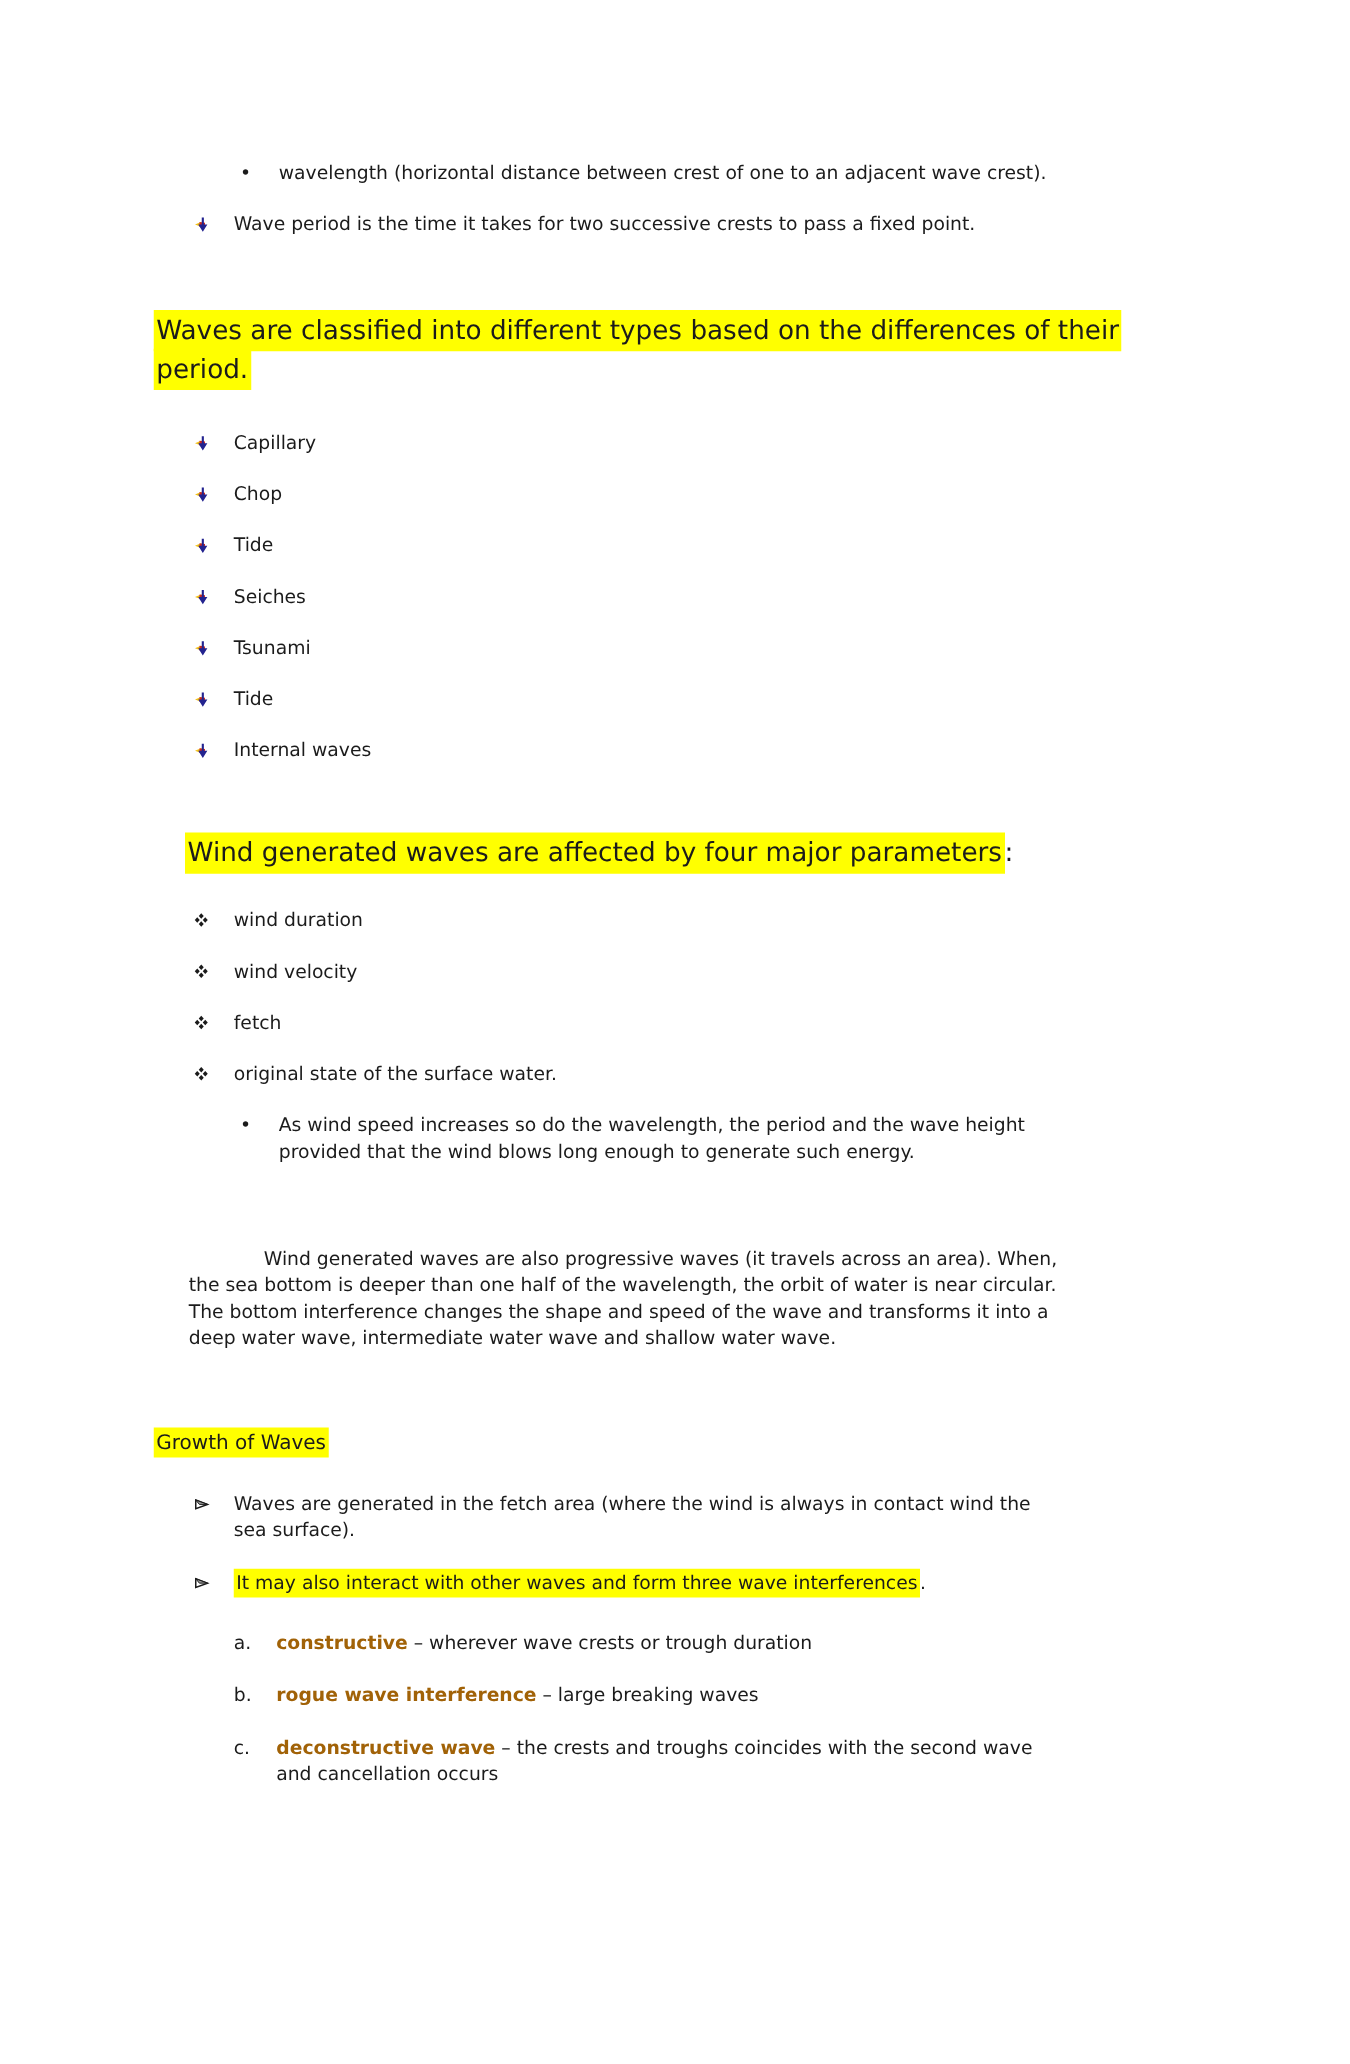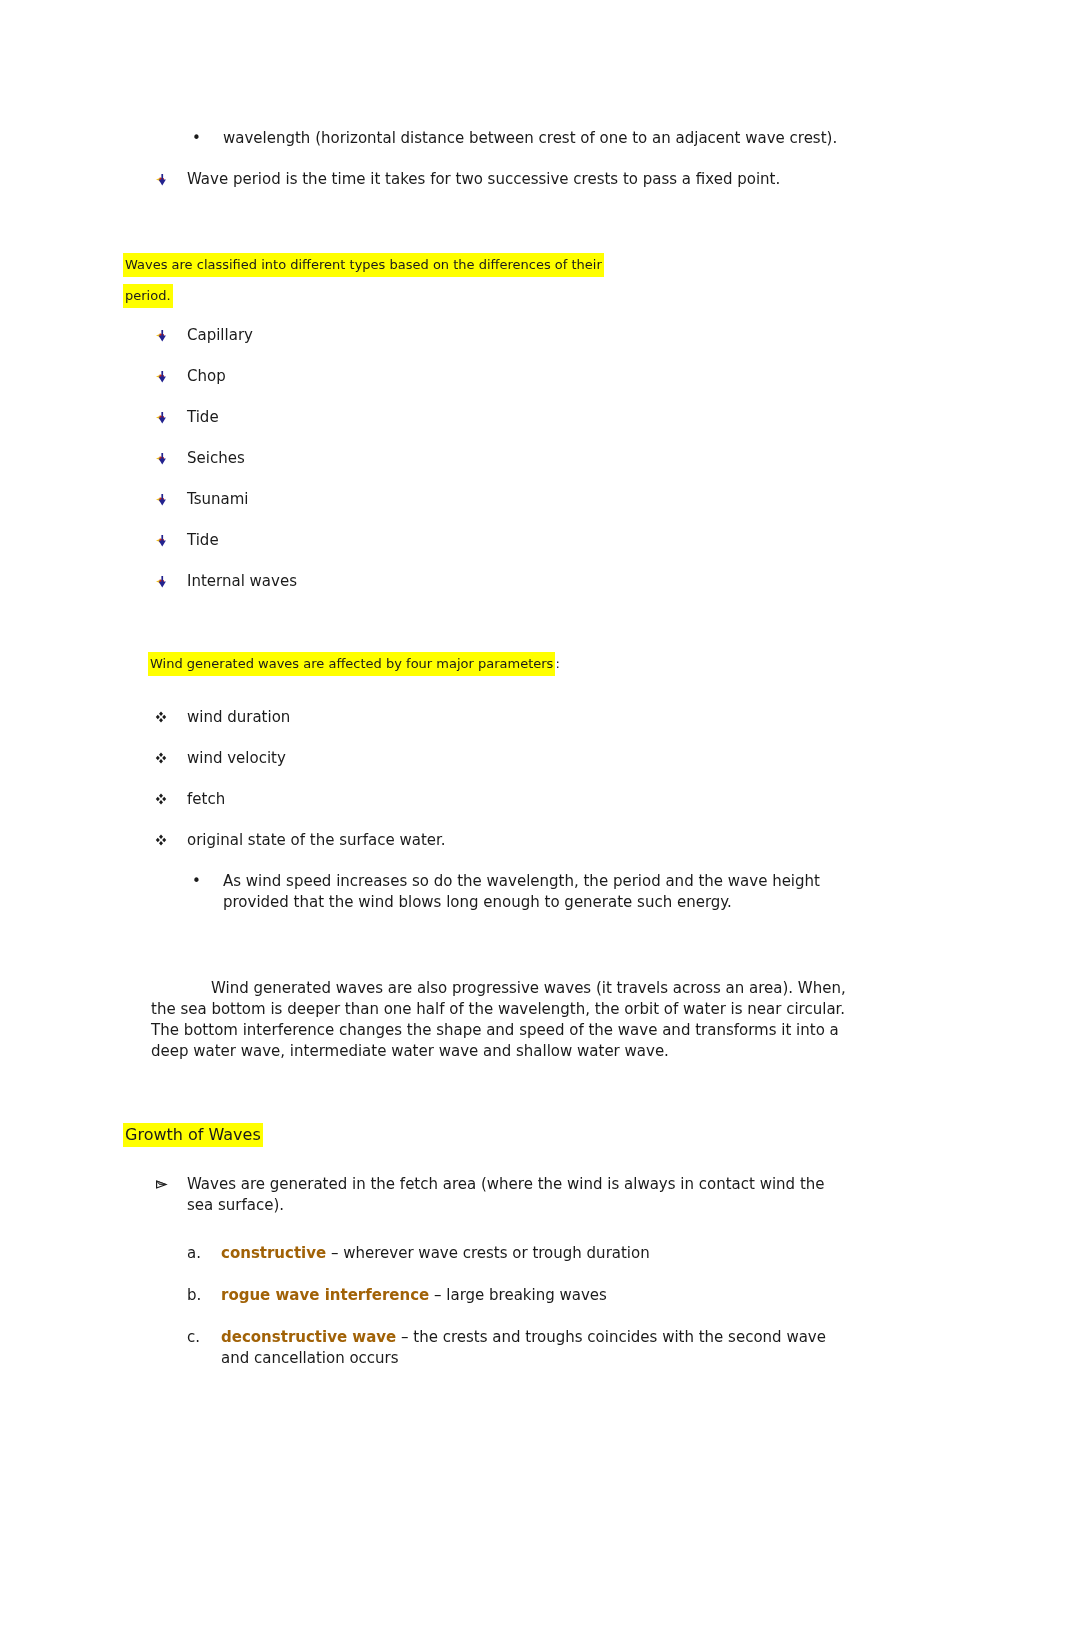--- a/index.html
+++ b/index.html
@@ -41,25 +41,25 @@
     box-decoration-break: clone;
     -webkit-box-decoration-break: clone;
     padding: 4px 2px 5px 2px;
   }
   .hl-sm {
     background: #ffff00;
     box-decoration-break: clone;
     -webkit-box-decoration-break: clone;
     padding: 2px 2px 3px 2px;
   }
-  .heading-lg { font-size: 13px; line-height: 31px; }
+  .heading-lg { font-size: 21px; line-height: 31px; }
   .heading-bold { font-size: 16px; line-height: 21px; font-weight: normal; }
 
   .sec-heading1 { margin-top: 60px; margin-bottom: 0; }
-  .wave-type-list { margin-top: 14px; }
+  .wave-type-list { margin-top: 33px; }
   .sec-heading2 { margin-top: 57px; padding-left: 25px; }
   .param-list { margin-top: 28px; }
   .wind-note { margin-top: 0; }
   .wind-note .txt { line-height: 21px; }
   .paragraph {
     margin-top: 65px;
     font-size: 15px; line-height: 21px;
     text-indent: 60px;
     margin-left: 28px;
   }
@@ -240,20 +240,29 @@
   <div class="growth-list">
     <div class="li lvl-tack body-text">
       <span class="marker icon">
           <svg width="13" height="13" viewBox="0 0 13 13">
             <path d="M1.6 3 L11 6.5 L1.6 10 Z" fill="#ffffff" stroke="#1b1b1b" stroke-width="1.2"></path>
             <path d="M1.6 3 L11 6.5 L4.5 6.5 Z" fill="#9a9a9a" stroke="#1b1b1b" stroke-width="0.8"></path>
           </svg>
         </span>
       <div class="txt pre">Waves are generated in the fetch area (where the wind is always in contact wind the
 sea surface).</div>
+    </div>
+    <div class="li lvl-tack body-text">
+      <span class="marker icon">
+          <svg width="13" height="13" viewBox="0 0 13 13">
+            <path d="M1.6 3 L11 6.5 L1.6 10 Z" fill="#ffffff" stroke="#1b1b1b" stroke-width="1.2"></path>
+            <path d="M1.6 3 L11 6.5 L4.5 6.5 Z" fill="#9a9a9a" stroke="#1b1b1b" stroke-width="0.8"></path>
+          </svg>
+        </span>
+      <div class="txt"><span class="hl-sm">It may also interact with other waves and form three wave interferences</span><span>.</span></div>
     </div>
 
     <div class="interference-list">
       <div class="li lvl-alpha body-text">
         <span class="marker">a.</span>
         <div class="txt pre"><span class="term-red">constructive</span><span> – wherever wave crests or trough duration</span></div>
       </div>
       <div class="li lvl-alpha body-text">
         <span class="marker">b.</span>
         <div class="txt pre"><span class="term-red">rogue wave interference</span><span> – large breaking waves</span></div>

